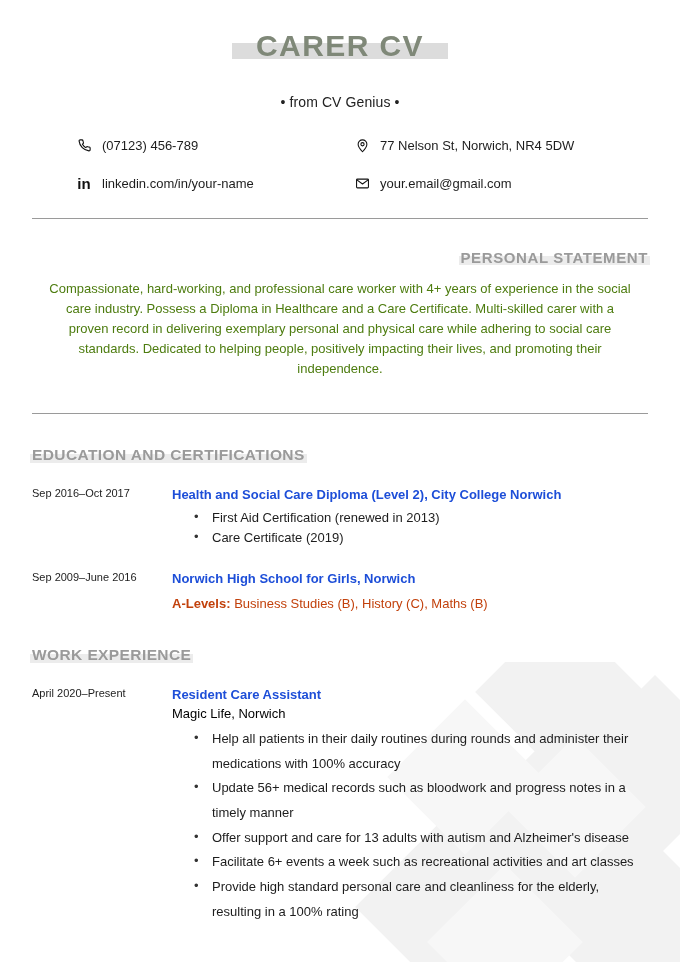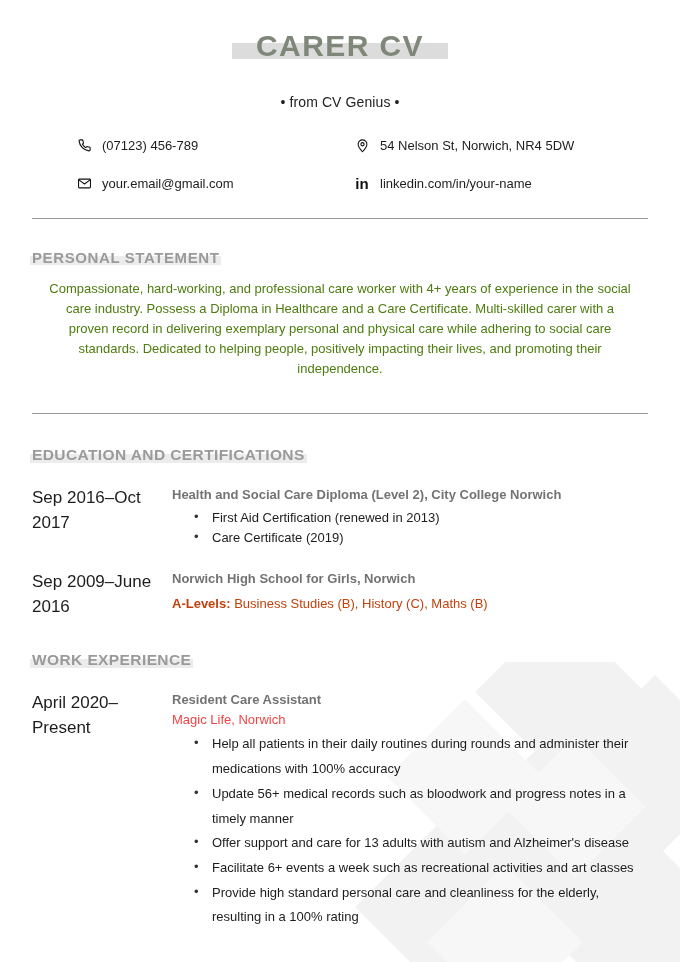--- a/index.html
+++ b/index.html
@@ -106,21 +106,21 @@
   .rule {
     height: 1px;
     background: #9a9a9a;
     margin: 0;
   }
   .rule.top   { margin-top: 26px; }
   .rule.below { margin-top: 34px; }
 
   
   .ps-head {
-    text-align: left;
+    text-align: right;
     margin-top: 30px;
     position: relative;
     display: block;
   }
   .hl-text {
     position: relative;
     display: inline-block;
     font-weight: bold;
     letter-spacing: .6px;
     color: #9a9a9a;
@@ -161,35 +161,35 @@
   }
 
   
   .entry {
     display: grid;
     grid-template-columns: 140px 1fr;
     margin-top: 21px;
     align-items: start;
   }
   .entry .dates {
-    font-size: 17px;
+    font-size: 11px;
     color: #1d1d1d;
     line-height: 1.45;
     padding-top: 1px;
   }
   .entry .body { font-size: 13px; }
 
   .org {
     font-weight: bold;
-    color: #737373;
+    color: #1d4ed8;
     font-size: 13px;
     line-height: 1.5;
   }
   .sub {
-    color: #ef4444;
+    color: #000000;
     font-size: 13px;
     line-height: 1.5;
   }
   .line {
     color: #c2410c;
     font-size: 13px;
     line-height: 1.55;
     margin-top: 5px;
   }
   .line b { font-weight: bold; }
@@ -259,38 +259,38 @@
       <span>(07123) 456-789</span>
     </div>
 
     <div class="c-item">
       <span class="c-icon">
         <svg width="15" height="15" viewBox="0 0 24 24" fill="none" stroke="#111" stroke-width="1.7" stroke-linecap="round" stroke-linejoin="round">
           <path d="M12 22s7-7.1 7-12A7 7 0 0 0 5 10c0 4.9 7 12 7 12z"></path>
           <circle cx="12" cy="10" r="2.6"></circle>
         </svg>
       </span>
-      <span>54 Nelson St, Norwich, NR4 5DW</span>
+      <span>77 Nelson St, Norwich, NR4 5DW</span>
+    </div>
+
+    <div class="c-item">
+      <span class="c-icon">
+        <span class="li-glyph">in</span>
+      </span>
+      <span>linkedin.com/in/your-name</span>
     </div>
 
     <div class="c-item">
       <span class="c-icon">
         <svg width="15" height="15" viewBox="0 0 24 24" fill="none" stroke="#111" stroke-width="1.7" stroke-linecap="round" stroke-linejoin="round">
           <rect x="2.5" y="5" width="19" height="14" rx="1.4"></rect>
           <path d="M3 6.2l9 6.6 9-6.6"></path>
         </svg>
       </span>
       <span>your.email@gmail.com</span>
-    </div>
-
-    <div class="c-item">
-      <span class="c-icon">
-        <span class="li-glyph">in</span>
-      </span>
-      <span>linkedin.com/in/your-name</span>
     </div>
 
   </div>
 
   <div class="rule top"></div>
 
   <div class="ps-head">
     <span class="hl-text">
       <span>PERSONAL STATEMENT</span>
     </span>

